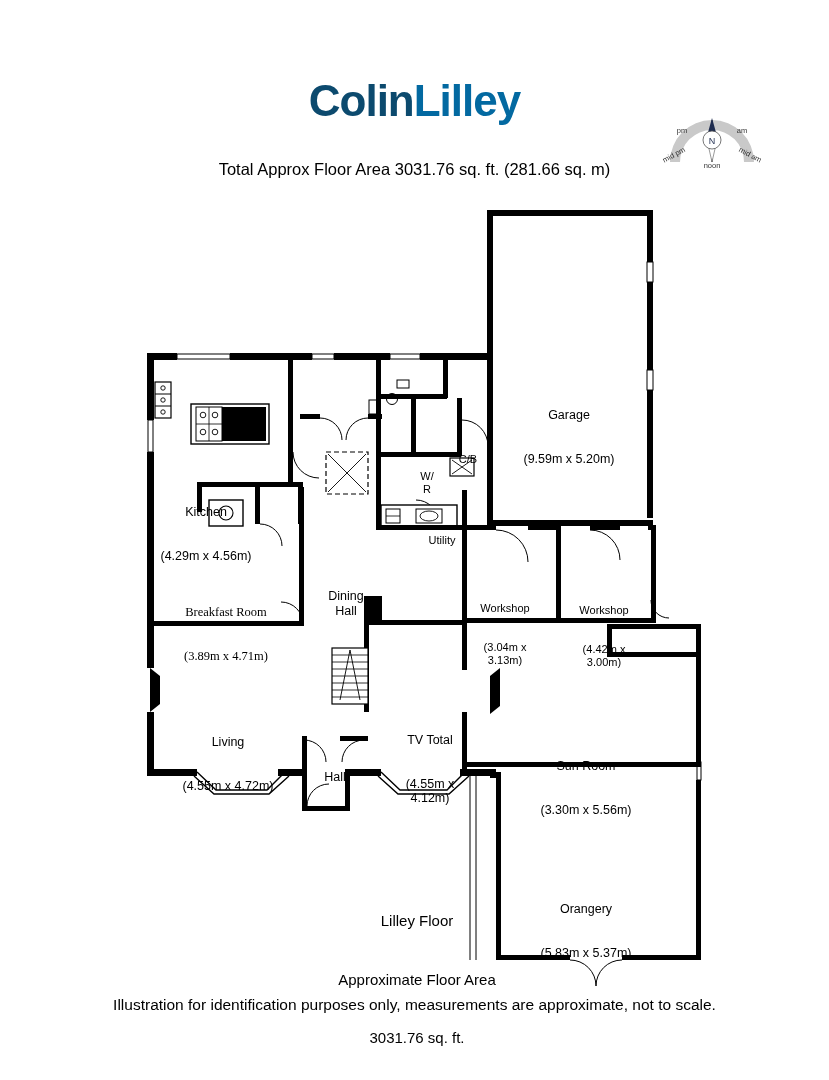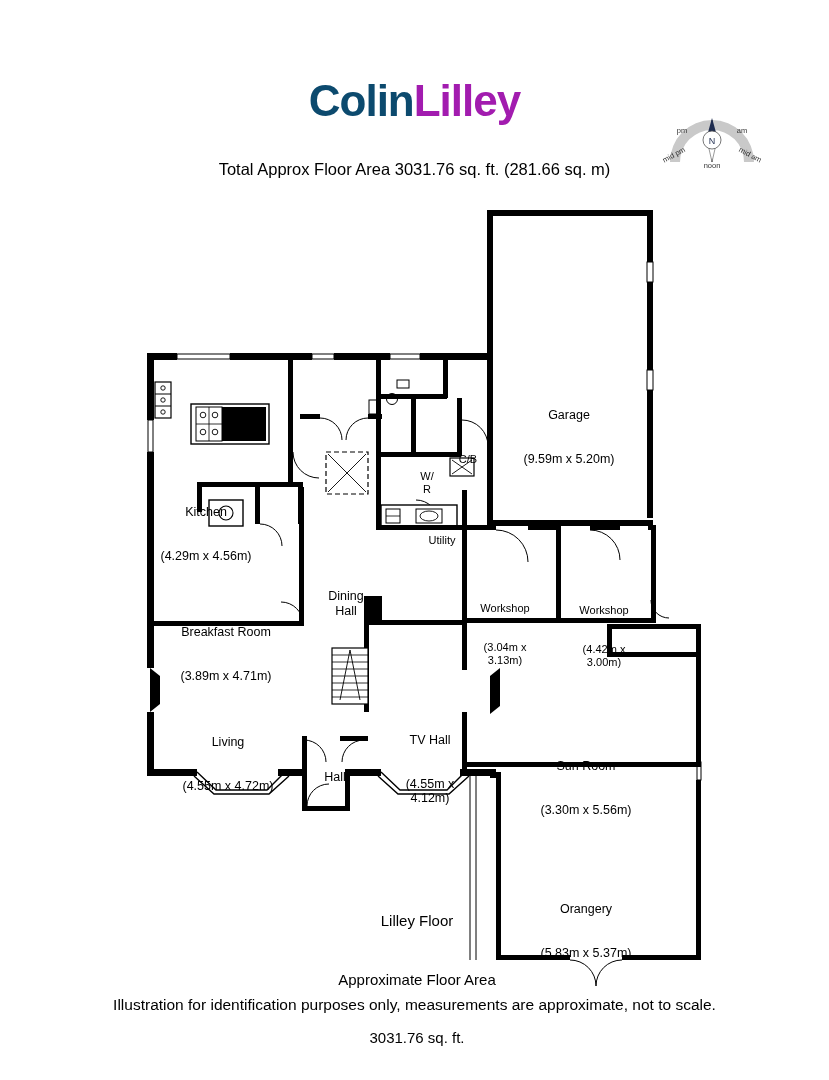--- a/index.html
+++ b/index.html
@@ -23,21 +23,21 @@
     top: 78px;
     text-align: center;
   }
   #brand-wordmark {
     font-size: 44px;
     font-weight: bold;
     letter-spacing: -1px;
     line-height: 46px;
   }
   #brand-colin { color: #0c4a6e; }
-  #brand-lilley { color: #a21caf; }
+  #brand-lilley { color: #0369a1; }
   #brand-sub {
     color: #1d2b4e;
     font-size: 12.5px;
     letter-spacing: 3.2px;
     margin-top: 1px;
     margin-left: 60px;
   }
 
   #total-area {
     position: absolute;
@@ -354,21 +354,21 @@
 
 <div class="room-label small" style="left:442px; top:483px;">
   <span class="rl-name">Utility</span>
 </div>
 
 <div class="room-label" style="left:346px; top:535px;">
   <span class="rl-name">Dining
 Hall</span>
 </div>
 
-<div class="room-label" style="left:226px; top:571px;">
+<div class="room-label" style="left:226px; top:551px;font-family:Liberation Serif, serif;">
   <span class="rl-name">Breakfast Room</span>
   <span class="rl-dims">(3.89m x 4.71m)</span>
 </div>
 
 <div class="room-label small" style="left:505px; top:551px;">
   <span class="rl-name">Workshop</span>
   <span class="rl-dims">(3.04m x
 3.13m)</span>
 </div>
 
@@ -377,21 +377,21 @@
   <span class="rl-dims">(4.42m x
 3.00m)</span>
 </div>
 
 <div class="room-label" style="left:228px; top:681px;">
   <span class="rl-name">Living</span>
   <span class="rl-dims">(4.55m x 4.72m)</span>
 </div>
 
 <div class="room-label" style="left:430px; top:679px;">
-  <span class="rl-name">TV Hall</span>
+  <span class="rl-name">TV Total</span>
   <span class="rl-dims">(4.55m x
 4.12m)</span>
 </div>
 
 <div class="room-label" style="left:335px; top:716px;">
   <span class="rl-name">Hall</span>
 </div>
 
 <div class="room-label" style="left:586px; top:705px;">
   <span class="rl-name">Sun Room</span>

